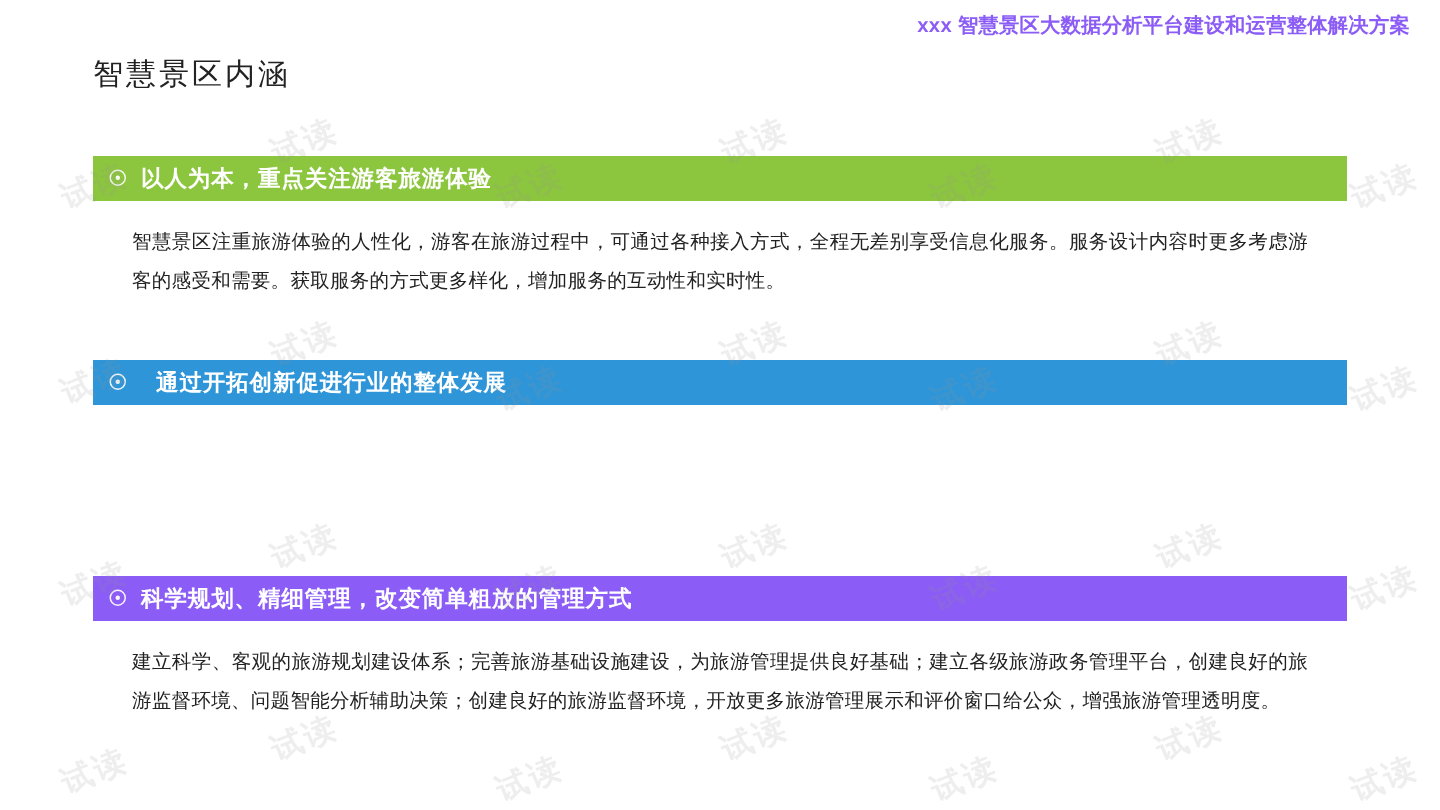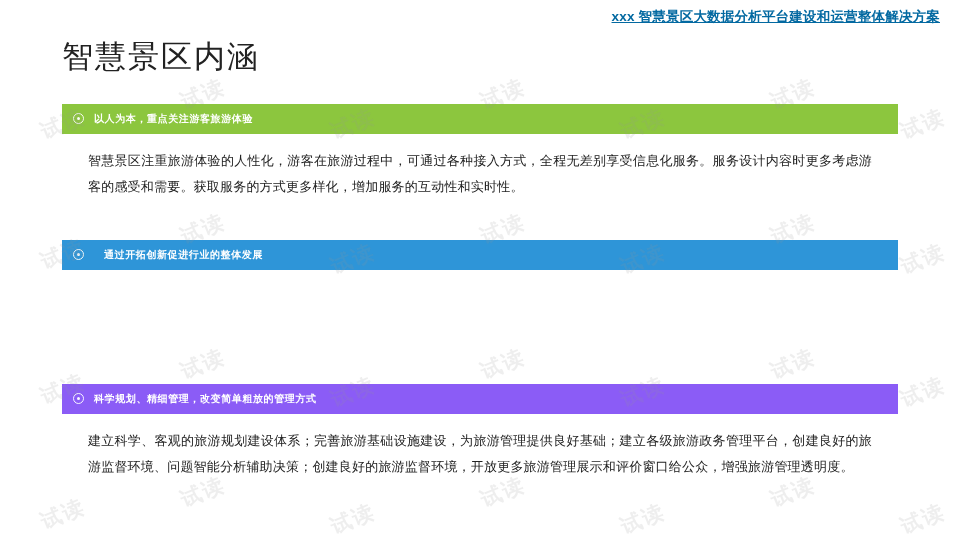--- a/index.html
+++ b/index.html
@@ -37,21 +37,21 @@
     font-size: 13.5px;
     font-weight: bold;
     color: #1f6fc4;
     letter-spacing: 0.2px;
     white-space: nowrap;
   }
   .page-title {
     position: absolute;
     left: 62px;
     top: 36px;
-    font-size: 31px;
+    font-size: 20px;
     color: #222222;
     letter-spacing: 2px;
     font-weight: normal;
   }
   
   .section {
     position: absolute;
     left: 62px;
     width: 836px;
   }
@@ -84,21 +84,21 @@
     content: "";
     position: absolute;
     left: 5px;
     top: 5px;
     width: 3px;
     height: 3px;
     background: rgba(255,255,255,0.95);
     border-radius: 50%;
   }
   .head-label {
-    font-size: 10px;
+    font-size: 15px;
     font-weight: bold;
     color: #ffffff;
     letter-spacing: 0.6px;
   }
   .section-body {
     padding: 14px 26px 0 26px;
     font-size: 13px;
     line-height: 26px;
     color: #222222;
     text-align: justify;
@@ -124,21 +124,21 @@
     user-select: none;
     white-space: nowrap;
   }
 </style>
 </head>
 <body>
 
 <div class="slide">
 
   <div class="header-bar">
-    <div class="header-title" style="color: #0369a1; text-decoration: underline;">xxx 智慧景区大数据分析平台建设和运营整体解决方案</div>
+    <div class="header-title" style="color: #8b5cf6;">xxx 智慧景区大数据分析平台建设和运营整体解决方案</div>
   </div>
 
   <div class="page-title">智慧景区内涵</div>
 
   <div class="section sec1">
     <div class="section-head" style="background: rgb(140, 198, 62);">
       <span class="head-icon"></span>
       <span class="head-label">以人为本，重点关注游客旅游体验</span>
     </div>
     <div class="section-body">智慧景区注重旅游体验的人性化，游客在旅游过程中，可通过各种接入方式，全程无差别享受信息化服务。服务设计内容时更多考虑游客的感受和需要。获取服务的方式更多样化，增加服务的互动性和实时性。</div>

